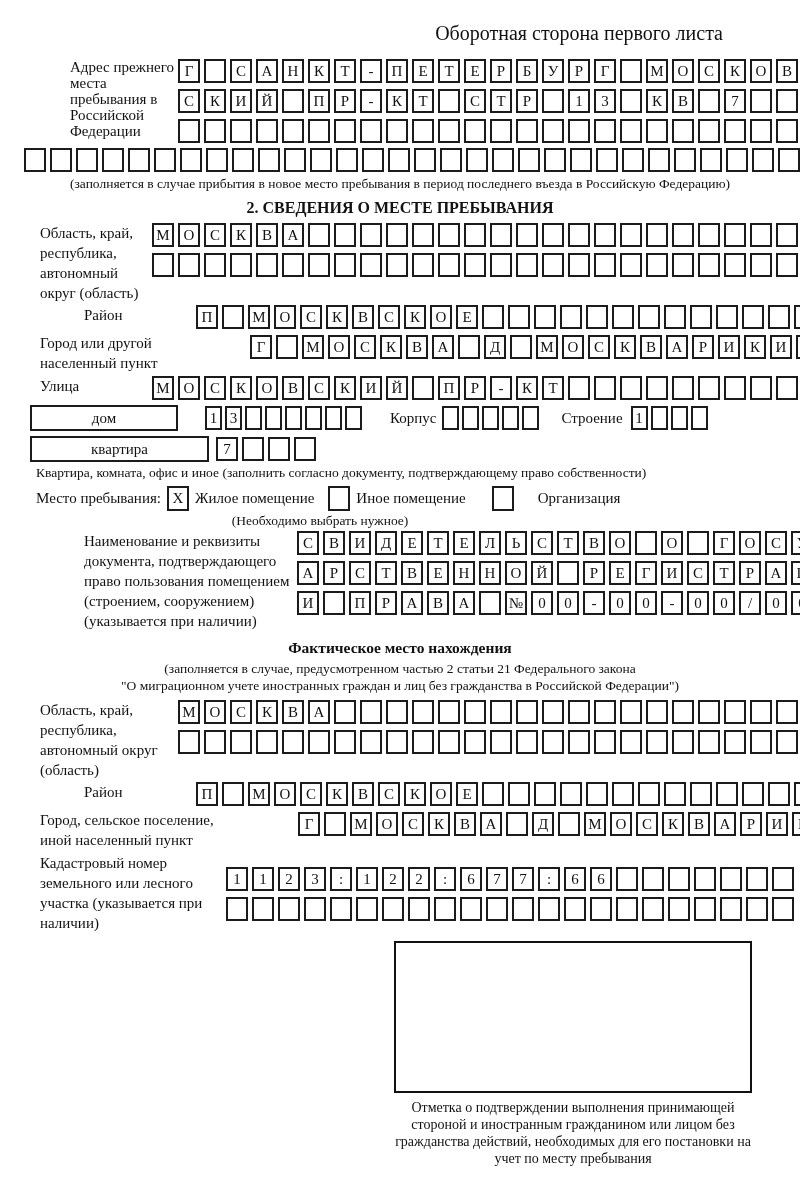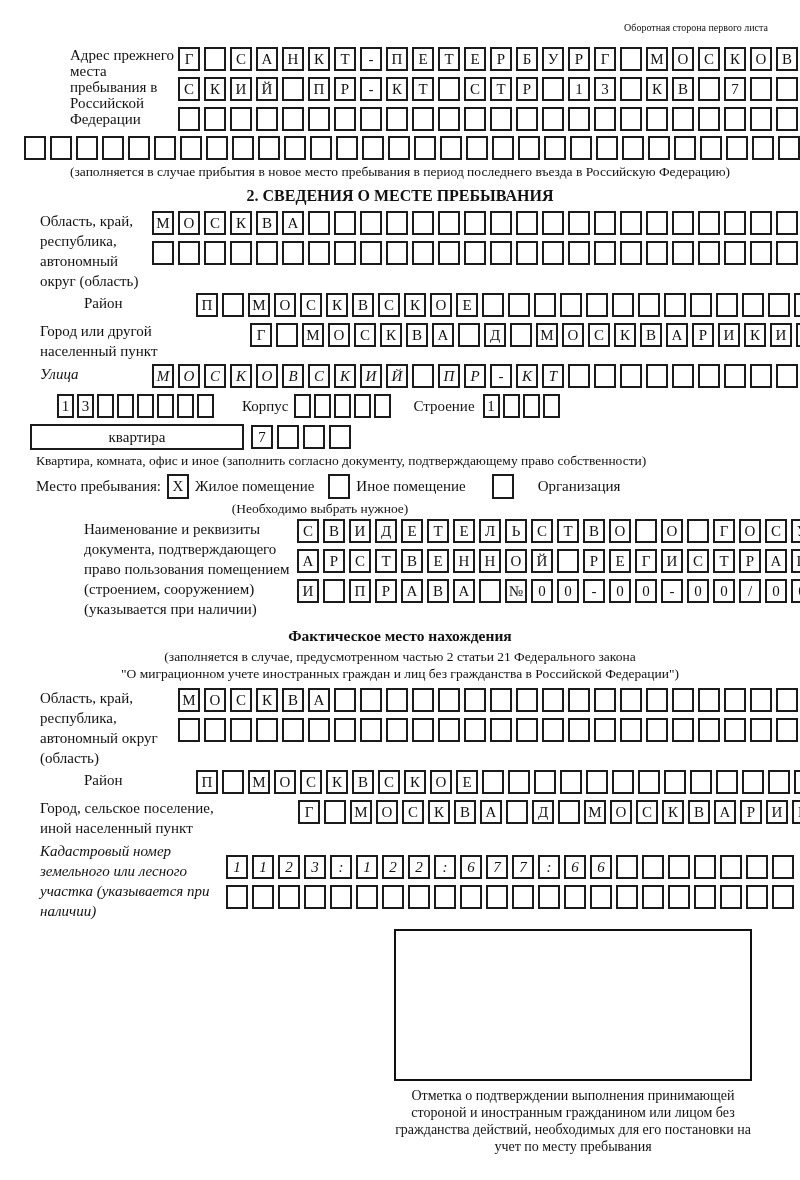--- a/index.html
+++ b/index.html
@@ -2,21 +2,21 @@
 <html><head>
 <meta charset="utf-8">
 <style>
   html,body{margin:0;padding:0;background:#fff;}
   body{
     width:800px;
     font-family:"Liberation Serif","DejaVu Serif",serif;
     color:#111;
   }
   .page{width:800px;min-height:1180px;box-sizing:border-box;position:relative;background:#fff;}
-  .sheet-title{padding:22px 32px 0 0;text-align:right;font-size:10px;}
+  .sheet-title{padding:22px 77px 0 0;text-align:right;font-size:20px;}
 
   
   .cells{display:flex;gap:4px;flex:none;}
   .cell{
     width:22px;height:24px;box-sizing:border-box;border:2px solid #1b1b1b;
     display:flex;align-items:center;justify-content:center;
     font-size:15px;line-height:1;flex:none;background:#fff;
   }
   .cells.small{gap:3px;}
   .cells.small .cell{width:17px;}
@@ -35,35 +35,35 @@
   .center{text-align:center;}
   .heading{font-weight:bold;text-align:center;font-size:16px;margin:7px 0 6px 0;}
   .subheading{font-weight:bold;text-align:center;font-size:15.5px;margin:8px 0 4px 0;}
 
   .house-row{display:flex;align-items:flex-start;padding-left:30px;margin-top:5px;}
   .wide-box{
     box-sizing:border-box;border:2px solid #1b1b1b;height:26px;
     display:flex;align-items:center;justify-content:center;font-size:15px;flex:none;background:#fff;
   }
   .box-dom{width:148px;}
-  .box-kv{width:214px;}
+  .box-kv{width:179px;}
   .inline-label{font-size:15px;line-height:26px;flex:none;}
   .note-left{padding-left:36px;text-align:left;margin-top:3px;}
 
   .stay-row{display:flex;align-items:center;padding-left:36px;margin-top:5px;font-size:15px;}
   .checkbox{
     width:22px;height:25px;box-sizing:border-box;border:2px solid #1b1b1b;
     display:flex;align-items:center;justify-content:center;font-size:15px;flex:none;margin:0 6px;background:#fff;
   }
   .stay-note{margin:2px 0 2px 0;width:420px;margin-left:110px;text-align:center;font-family:Liberation Serif, serif;}
 
   .mt14{margin-top:14px;}
   .mt6{margin-top:6px;}
   .mt4{margin-top:4px;gap:28px;}
-  .mt3{margin-top:3px;font-style:italic;}
+  .mt3{margin-top:3px;}
   .mt2{margin-top:2px;padding-left:44px;}
 
   .mark-box{
     width:358px;height:152px;box-sizing:border-box;border:2px solid #111;
     margin:8px 0 0 394px;background:#fff;
   }
   .mark-caption{
     width:380px;margin:6px 0 0 383px;text-align:center;
     font-size:14px;line-height:17px;
   }
@@ -340,20 +340,21 @@
         <div class="cell"></div>
         <div class="cell"></div>
         <div class="cell"></div>
         <div class="cell"></div>
         <div class="cell"></div>
         <div class="cell"></div>
       </div>
   </div>
 
   <div class="house-row">
+    <div class="wide-box box-dom">дом</div>
     <div class="cells small" style="margin-left:27px;margin-top:1px;">
         <div class="cell">1</div>
         <div class="cell">3</div>
         <div class="cell"></div>
         <div class="cell"></div>
         <div class="cell"></div>
         <div class="cell"></div>
         <div class="cell"></div>
         <div class="cell"></div>
       </div>

